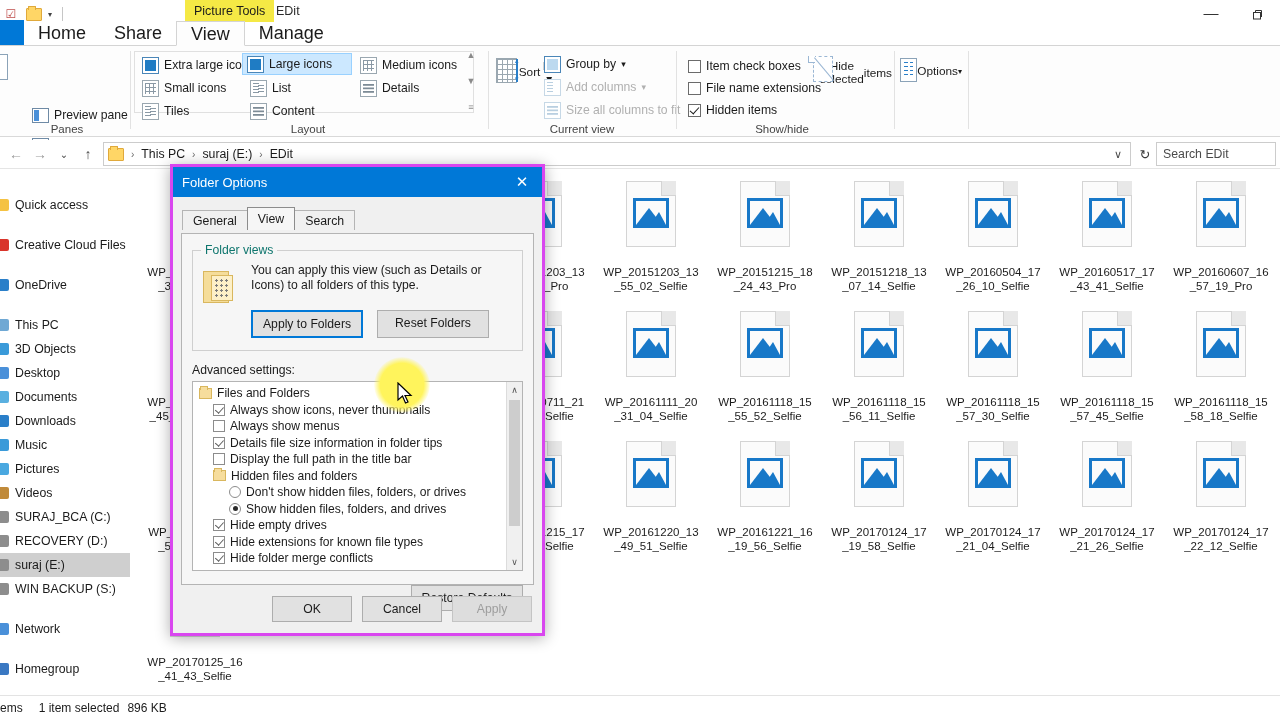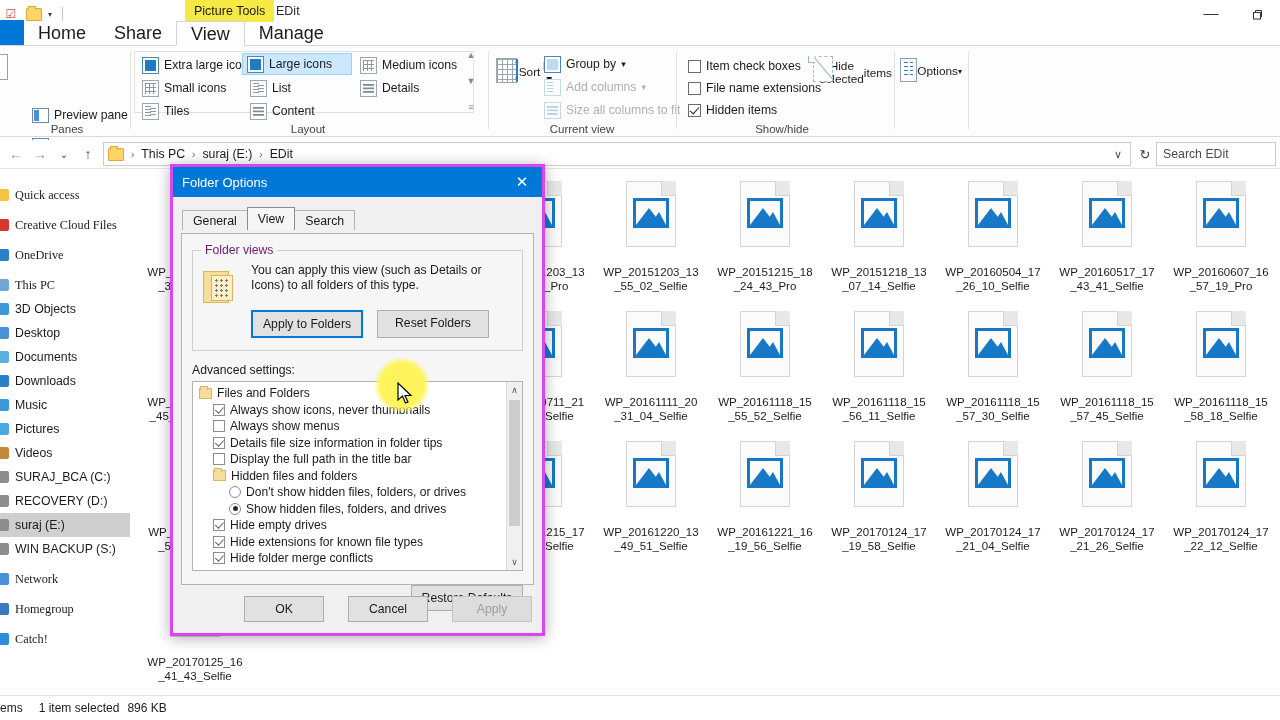--- a/index.html
+++ b/index.html
@@ -231,21 +231,21 @@
   }
   .navpane {
     position: absolute; left: 0; top: 0; width: 130px; height: 527px;
     background: #fff; padding-top: 8px; overflow: hidden;
   }
   .nav-item {
     height: 24px; display: flex; align-items: center; gap: 6px;
     font-size: 12.3px; color: #1b1b1b; padding-left: 0px; white-space: nowrap;
   }
   .nav-item.sel { background: #cfcfcf; }
-  .nav-item.grp { margin-top: 6px; font-family: Liberation Serif, serif; }
+  .nav-item.grp { margin-top: 16px; }
   .nav-ic { width: 16px; height: 16px; flex: 0 0 16px; position: relative; margin-left: -4px; }
 
   .contentarea {
     position: absolute; left: 130px; top: 0; right: 0; height: 527px;
     background: #fff; overflow: hidden;
   }
   .grid {
     position: relative; padding: 8px 0 0 8px;
     display: flex; flex-wrap: wrap; align-content: flex-start;
   }
@@ -329,21 +329,21 @@
     position: absolute; left: 8px; right: 8px; top: 66px; bottom: 48px;
     background: #f6f6f6; border: 1px solid #b4b4b4;
     padding: 10px 10px 0 10px;
   }
   .fieldset {
     border: 1px solid #cfcfcf; position: relative;
     padding: 12px 10px 12px 10px; margin-top: 6px;
   }
   .legend {
     position: absolute; left: 8px; top: -8px; background: #f6f6f6;
-    padding: 0 4px; font-size: 12.2px; color: #701a75;
+    padding: 0 4px; font-size: 12.2px; color: #0f766e;
   }
   .fv-row { display: flex; gap: 12px; }
   .fv-icon {
     width: 36px; height: 40px; flex: 0 0 36px; position: relative; margin-top: 4px;
   }
   .fv-icon .f-back {
     position:absolute; left:0; top:4px; width:26px; height:32px;
     background:#f5dd9a; border:1px solid #d9b75e;
   }
   .fv-icon .f-front {
@@ -410,21 +410,21 @@
     height:16px; display:flex; align-items:center; justify-content:center;
     font-size:9px; color:#555;
   }
   .lb-sb-thumb {
     position:absolute; left:2px; right:2px; top:18px; height:126px; background:#cdcdcd;
   }
   .restore-row { display: flex; justify-content: flex-end; margin-top: 14px; }
   .dlg-footer {
     position: absolute; left: 0; right: 0; bottom: 0; height: 48px;
     display: flex; align-items: center; justify-content: flex-end;
-    gap: 24px; padding-right: 10px;
+    gap: 10px; padding-right: 10px;
   }
   .dlg-footer .btn { min-width: 80px; padding: 5px 0; }
 
   .cursor-halo {
     position: absolute; left: 374px; top: 357px; width: 56px; height: 56px;
     border-radius: 50%; background: radial-gradient(circle, #fff45c 55%, rgba(255,244,92,0.0) 72%);
     z-index: 60; pointer-events: none;
   }
   .cursor-arrow {
     position: absolute; left: 397px; top: 382px; z-index: 61; pointer-events: none;

